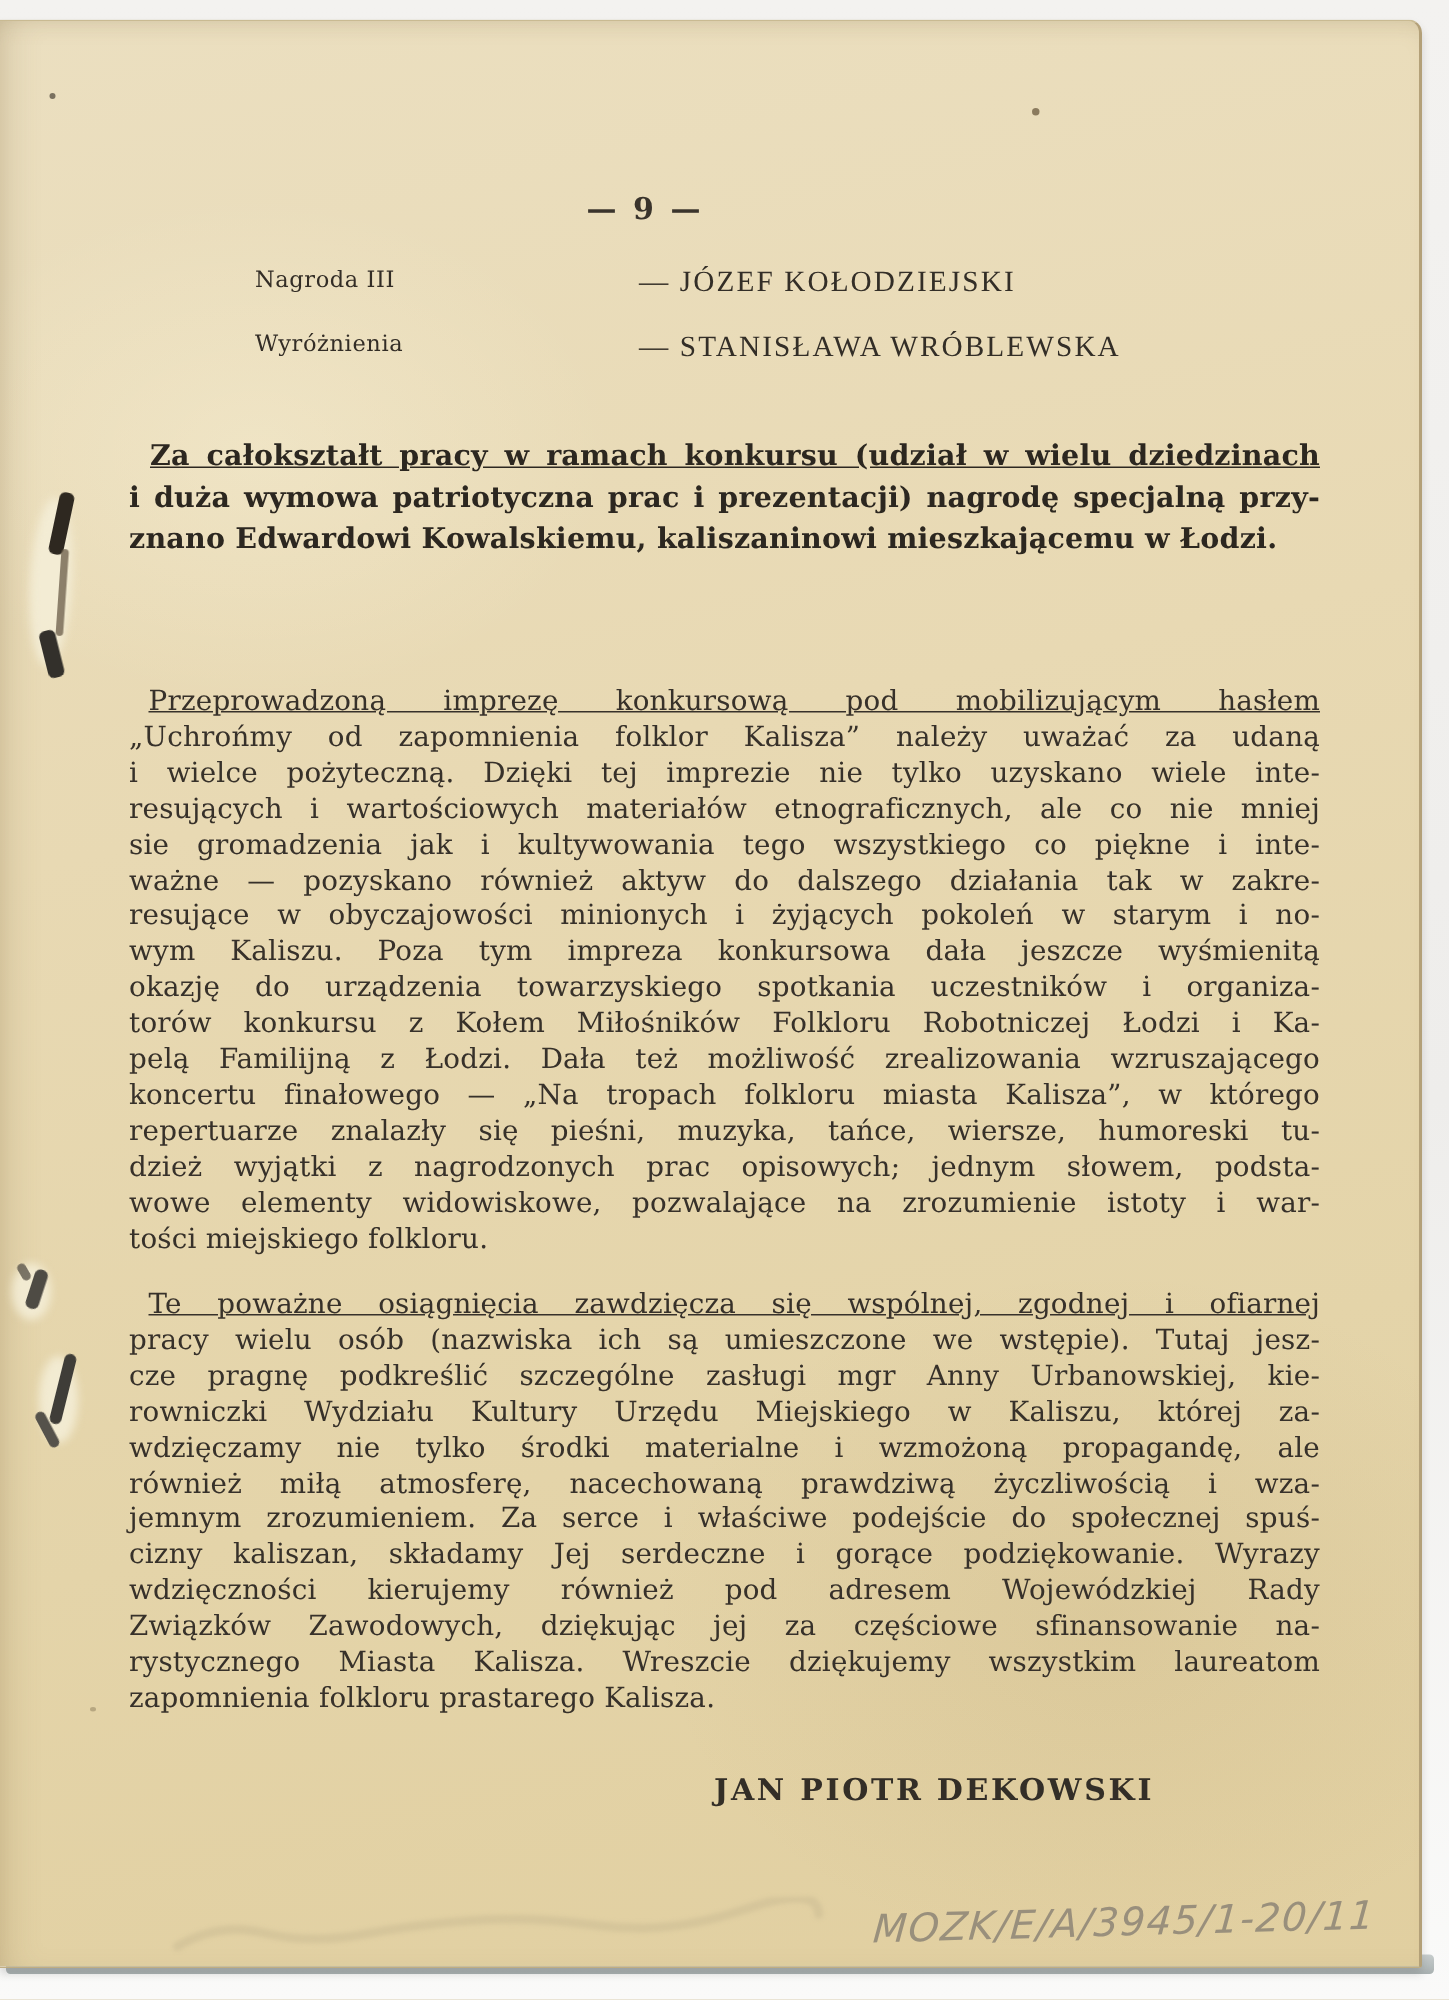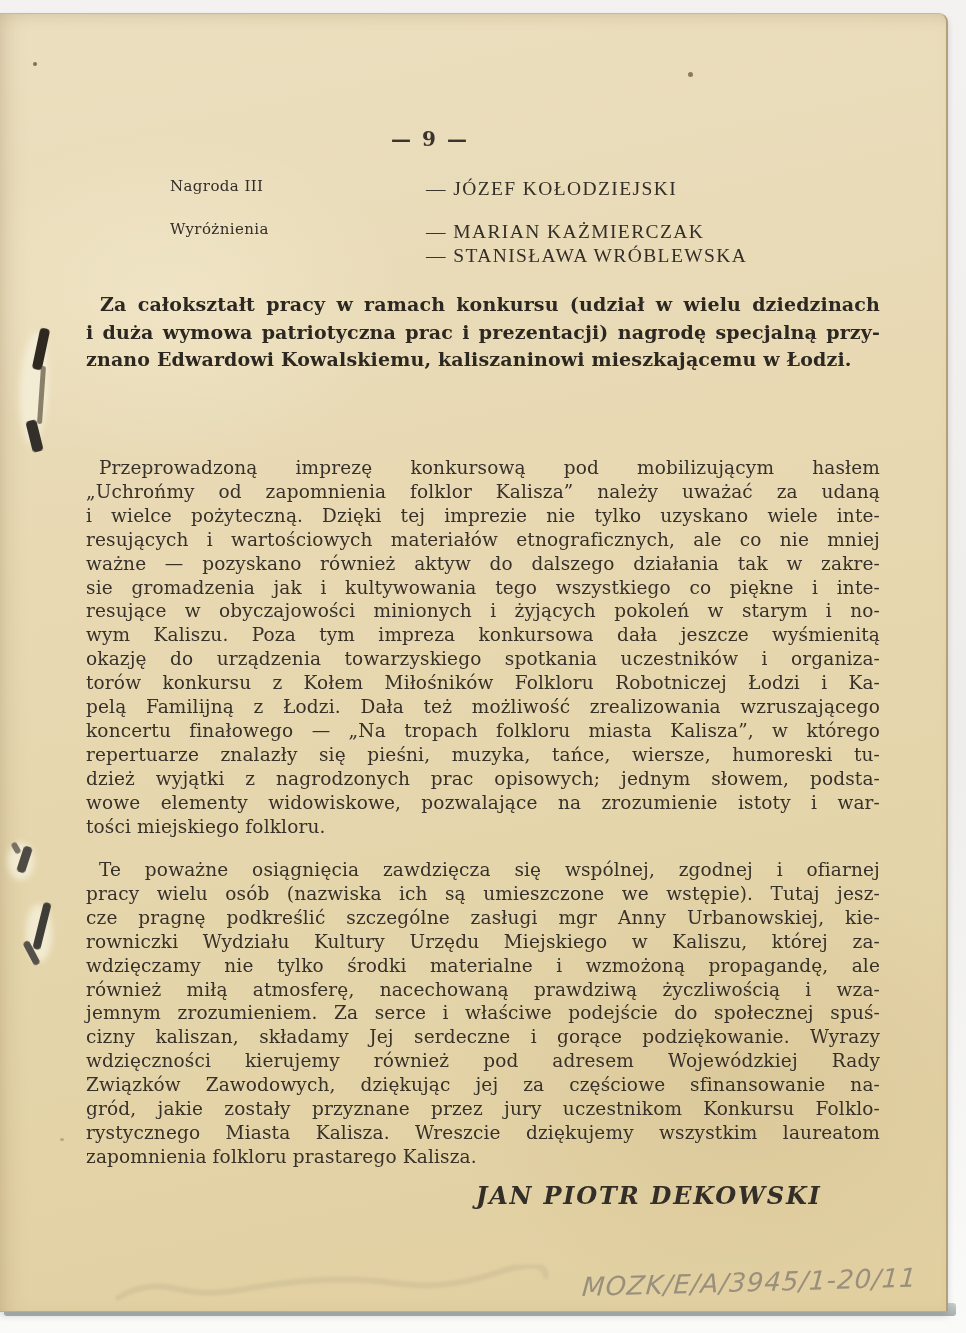--- a/index.html
+++ b/index.html
@@ -60,34 +60,34 @@
     font-size: 19.5px; line-height: 24.5px;
     letter-spacing: 1.4px; color: #332e27;
   }
   .para { left: 86px; width: 794px; color: #37312a; }
   .para .text-line {
     text-align: justify;
     text-align-last: justify;
     letter-spacing: 0.15px;
   }
   .para .text-line:last-child { text-align-last: left; }
-  .para .text-line:first-child { text-indent: 13px; }
+  .para .text-line:first-child { text-indent: 13px; text-decoration: underline; }
   .special-award {
     top: 291px;
     font-weight: 700;
     font-size: 19px; line-height: 27.5px;
     color: #2c2720;
   }
   .special-award .text-line:first-child { text-indent: 14px; }
   .body-para { font-size: 18.5px; line-height: 23.9px; margin-top: 40px; }
   .para-1 { top: 416px; }
   .para-2 { top: 818px; }
   .signature {
     top: 1181px; left: 476px;
-    font-size: 24px; font-weight: 700; font-style: italic;
+    font-size: 20px; font-weight: 700; 
     letter-spacing: 1.8px; color: #332e27;
   }
   .archive-code {
     top: 1272px; left: 581px;
     font-family: "DejaVu Sans", sans-serif;
     font-style: italic;
     font-size: 26px; letter-spacing: 1px;
     color: #8d8576;
     transform: rotate(-1.6deg) skewX(-6deg);
     transform-origin: left bottom;
@@ -123,39 +123,38 @@
   <div class="layer awards">
     <div class="award-row">
       <div class="award-label">Nagroda III</div>
       <div class="award-names">
         <div class="award-name">— JÓZEF KOŁODZIEJSKI</div>
       </div>
     </div>
     <div class="award-row">
       <div class="award-label">Wyróżnienia</div>
       <div class="award-names">
-        <div class="award-name">— MARIAN KAŻMIERCZAK</div>
         <div class="award-name">— STANISŁAWA WRÓBLEWSKA</div>
       </div>
     </div>
   </div>
 
   <div class="layer para special-award">
       <div class="text-line">Za całokształt pracy w ramach konkursu (udział w wielu dziedzinach</div>
       <div class="text-line">i duża wymowa patriotyczna prac i prezentacji) nagrodę specjalną przy-</div>
       <div class="text-line">znano Edwardowi Kowalskiemu, kaliszaninowi mieszkającemu w Łodzi.</div>
     </div>
 
   <div class="layer para body-para para-1">
       <div class="text-line">Przeprowadzoną imprezę konkursową pod mobilizującym hasłem</div>
       <div class="text-line">„Uchrońmy od zapomnienia folklor Kalisza” należy uważać za udaną</div>
       <div class="text-line">i wielce pożyteczną. Dzięki tej imprezie nie tylko uzyskano wiele inte-</div>
       <div class="text-line">resujących i wartościowych materiałów etnograficznych, ale co nie mniej</div>
+      <div class="text-line">sie gromadzenia jak i kultywowania tego wszystkiego co piękne i inte-</div>
       <div class="text-line">ważne — pozyskano również aktyw do dalszego działania tak w zakre-</div>
-      <div class="text-line">sie gromadzenia jak i kultywowania tego wszystkiego co piękne i inte-</div>
       <div class="text-line">resujące w obyczajowości minionych i żyjących pokoleń w starym i no-</div>
       <div class="text-line">wym Kaliszu. Poza tym impreza konkursowa dała jeszcze wyśmienitą</div>
       <div class="text-line">okazję do urządzenia towarzyskiego spotkania uczestników i organiza-</div>
       <div class="text-line">torów konkursu z Kołem Miłośników Folkloru Robotniczej Łodzi i Ka-</div>
       <div class="text-line">pelą Familijną z Łodzi. Dała też możliwość zrealizowania wzruszającego</div>
       <div class="text-line">koncertu finałowego — „Na tropach folkloru miasta Kalisza”, w którego</div>
       <div class="text-line">repertuarze znalazły się pieśni, muzyka, tańce, wiersze, humoreski tu-</div>
       <div class="text-line">dzież wyjątki z nagrodzonych prac opisowych; jednym słowem, podsta-</div>
       <div class="text-line">wowe elementy widowiskowe, pozwalające na zrozumienie istoty i war-</div>
       <div class="text-line">tości miejskiego folkloru.</div>
@@ -165,21 +164,20 @@
       <div class="text-line">Te poważne osiągnięcia zawdzięcza się wspólnej, zgodnej i ofiarnej</div>
       <div class="text-line">pracy wielu osób (nazwiska ich są umieszczone we wstępie). Tutaj jesz-</div>
       <div class="text-line">cze pragnę podkreślić szczególne zasługi mgr Anny Urbanowskiej, kie-</div>
       <div class="text-line">rowniczki Wydziału Kultury Urzędu Miejskiego w Kaliszu, której za-</div>
       <div class="text-line">wdzięczamy nie tylko środki materialne i wzmożoną propagandę, ale</div>
       <div class="text-line">również miłą atmosferę, nacechowaną prawdziwą życzliwością i wza-</div>
       <div class="text-line">jemnym zrozumieniem. Za serce i właściwe podejście do społecznej spuś-</div>
       <div class="text-line">cizny kaliszan, składamy Jej serdeczne i gorące podziękowanie. Wyrazy</div>
       <div class="text-line">wdzięczności kierujemy również pod adresem Wojewódzkiej Rady</div>
       <div class="text-line">Związków Zawodowych, dziękując jej za częściowe sfinansowanie na-</div>
-      <div class="text-line">gród, jakie zostały przyznane przez jury uczestnikom Konkursu Folklo-</div>
       <div class="text-line">rystycznego Miasta Kalisza. Wreszcie dziękujemy wszystkim laureatom</div>
       <div class="text-line">zapomnienia folkloru prastarego Kalisza.</div>
     </div>
 
   <div class="layer signature">JAN PIOTR DEKOWSKI</div>
 
   <div class="layer archive-code">MOZK/E/A/3945/1-20/11</div>
 
   <svg class="ghost-writing" width="440" height="36" viewBox="0 0 440 36">
     <path d="M8,26 q28,-16 58,-8 t66,2 t74,-8 t84,5 t96,-9 t50,4" fill="none" stroke="#c9ba92" stroke-width="6" stroke-linecap="round"></path>

